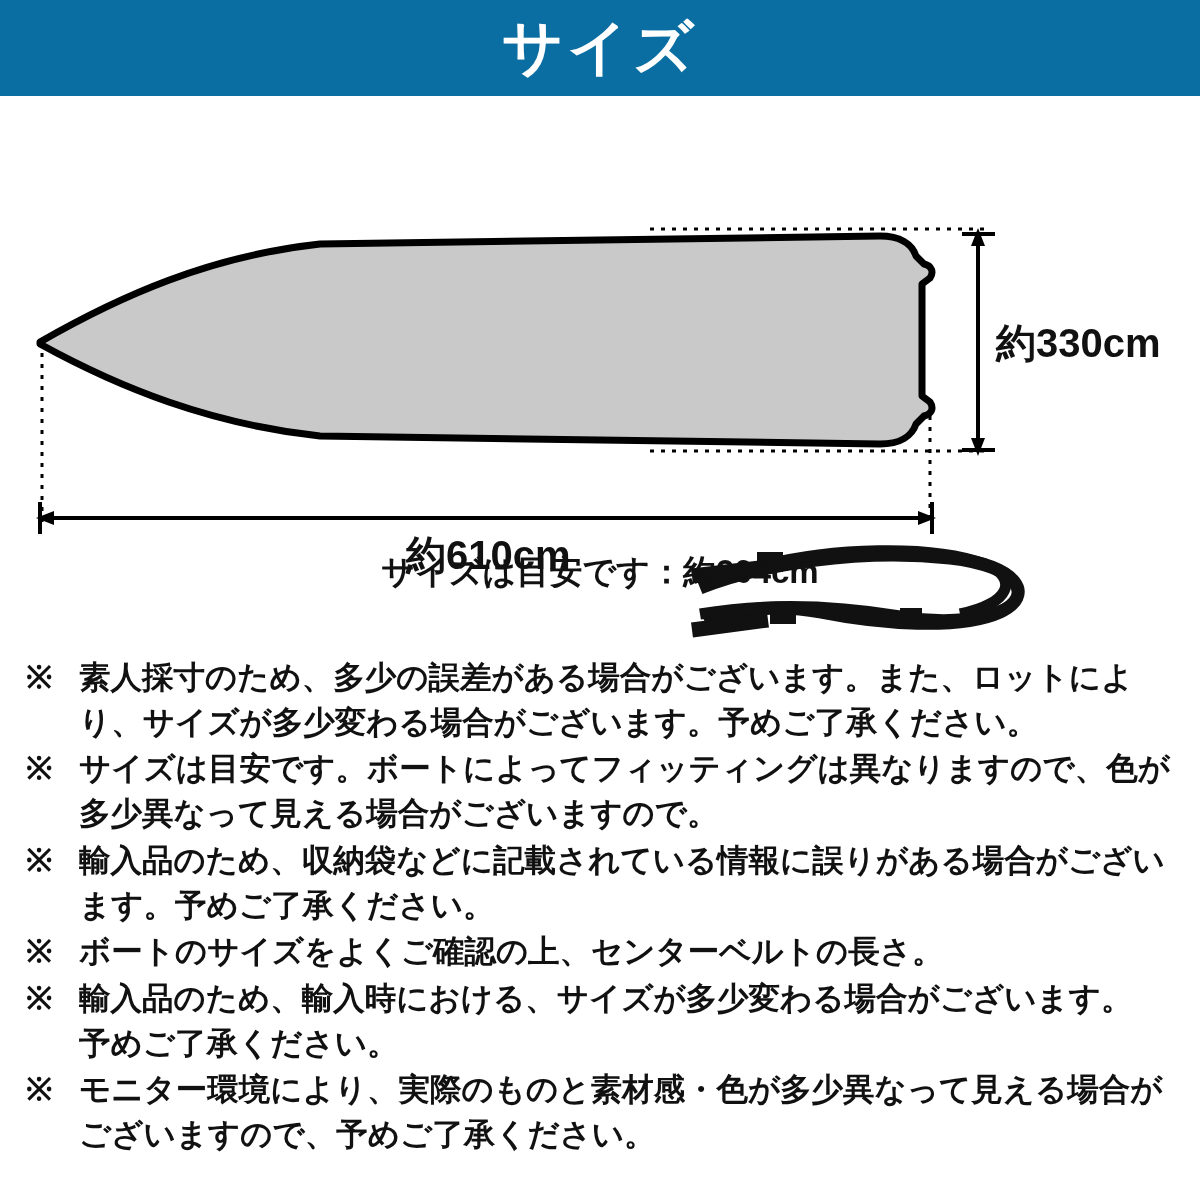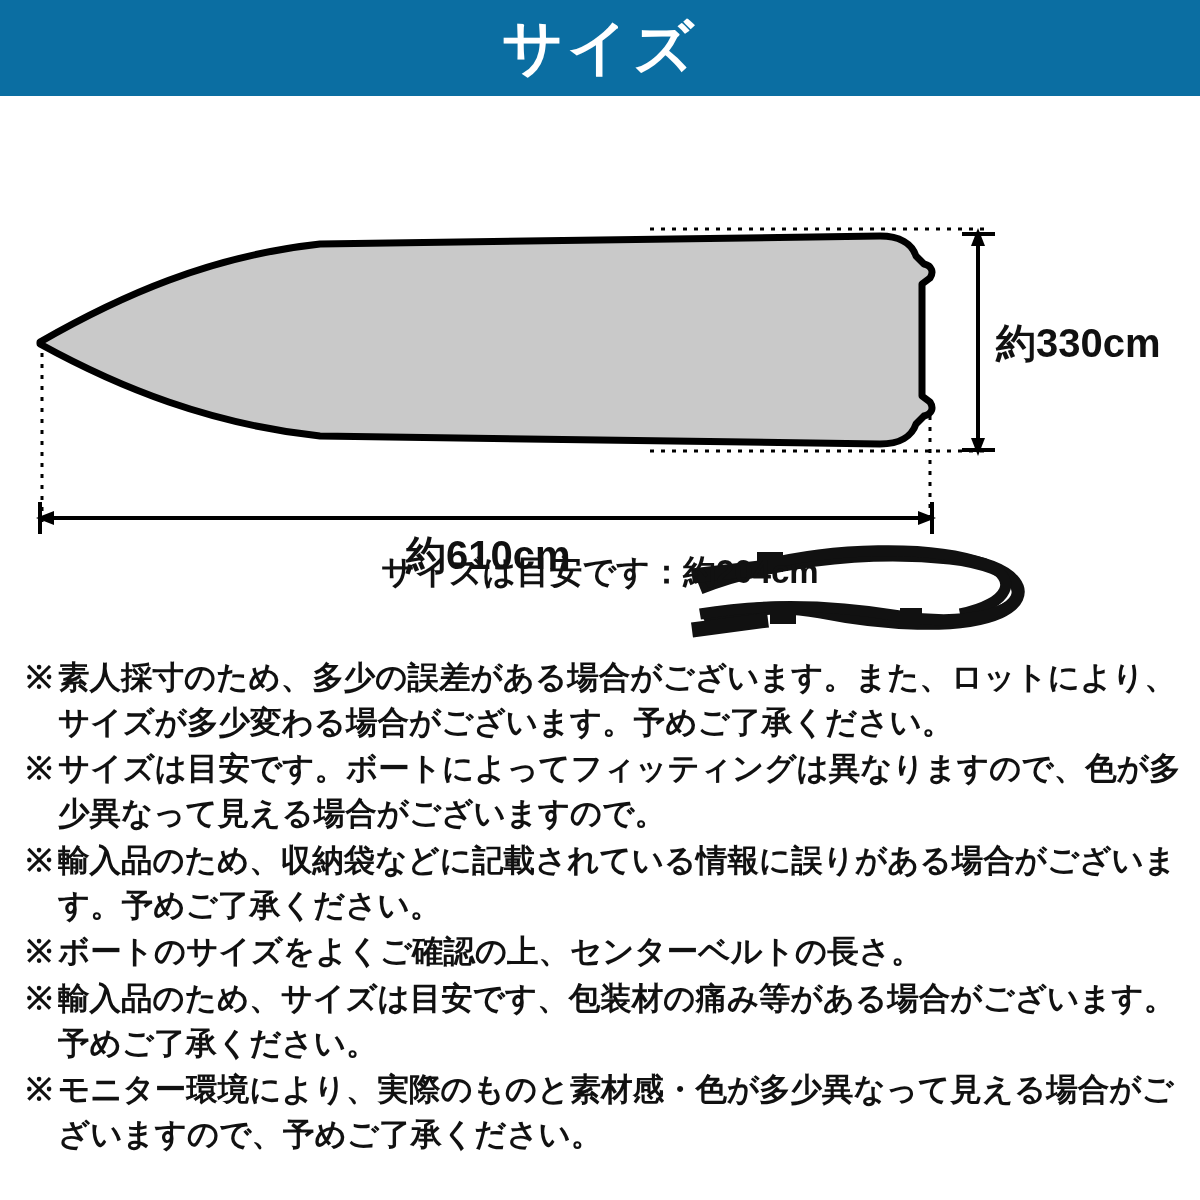--- a/index.html
+++ b/index.html
@@ -96,20 +96,21 @@
     align-items: flex-start;
     margin-bottom: 2px;
   }
   .note-mark {
     flex: 0 0 auto;
     width: 32px;
   }
   .note-text {
     flex: 1 1 auto;
     text-indent: 0;
+    margin-left: 21px;
   }
 </style>
 </head>
 <body>
 
 <div class="page">
 
   <div class="header">
     <div class="header-title">サイズ</div>
   </div>
@@ -195,21 +196,21 @@
     <div class="note">
       <span class="note-mark">※</span>
       <span class="note-text">輸入品のため、収納袋などに記載されている情報に誤りがある場合がございます。予めご了承ください。</span>
     </div>
     <div class="note">
       <span class="note-mark">※</span>
       <span class="note-text">ボートのサイズをよくご確認の上、センターベルトの長さ。</span>
     </div>
     <div class="note">
       <span class="note-mark">※</span>
-      <span class="note-text">輸入品のため、サイズは目安です、包装材の痛み等がある場合がございます。　予めご了承ください。</span>
+      <span class="note-text">輸入品のため、輸入時における、サイズが多少変わる場合がございます。　予めご了承ください。</span>
     </div>
     <div class="note">
       <span class="note-mark">※</span>
       <span class="note-text">モニター環境により、実際のものと素材感・色が多少異なって見える場合がございますので、予めご了承ください。</span>
     </div>
   </div>
 
 </div>
 
 </body></html>

